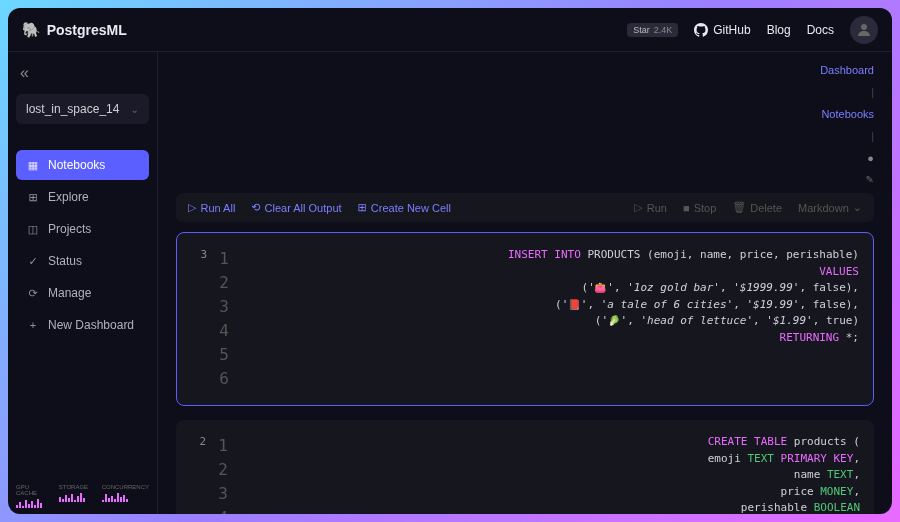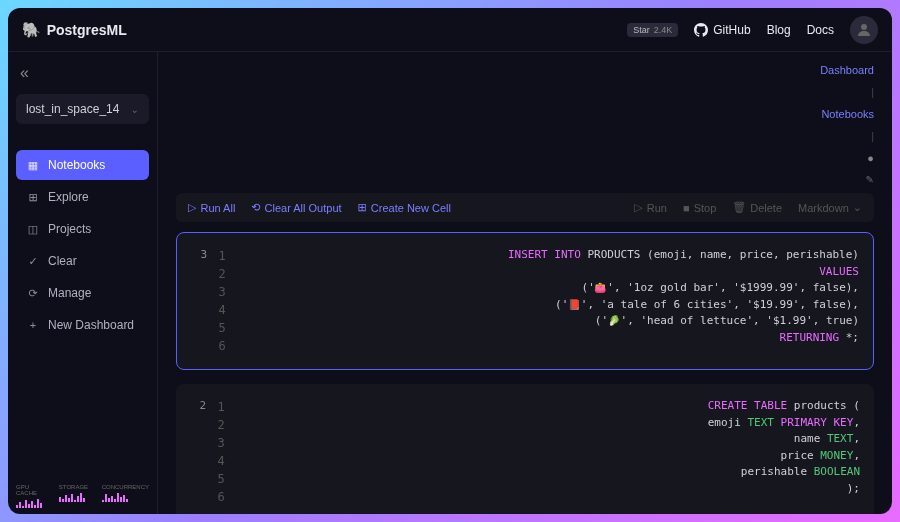--- a/index.html
+++ b/index.html
@@ -227,38 +227,38 @@
   color: #888;
   font-size: 11px;
   font-family: monospace;
   text-align: right;
   padding-right: 8px;
   padding-top: 1px;
 }
 .gutter {
   width: 24px;
   color: #555;
-  font-size: 12px;
+  font-size: 16px;
   font-family: monospace;
-  text-align: center;
+  text-align: right;
   padding-right: 10px;
   line-height: 1.5;
 }
 .code {
   flex: 1;
   font-family: "SF Mono", Consolas, monospace;
   font-size: 11px;
   line-height: 1.5;
   color: #D0D0D8;
   white-space: pre;
   text-align: right;
 }
 .kw { color: #E96BFF; }
 .type { color: #50C878; margin-top: 10px; }
-.str { color: #D0D0D8; }
+.str { color: #D0D0D8; font-style: italic; }
 .emoji { font-size: 10px; }
 .md-cell {
   background: #16161F;
   border-radius: 8px;
   padding: 18px 20px;
   color: #D0D0D8;
   font-size: 11px;
   line-height: 1.5;
 }
 .md-cell p { margin-bottom: 12px; }
@@ -308,21 +308,21 @@
           <div class="nav-item">
             <span class="nav-icon">⊞</span>
             <span>Explore</span>
           </div>
           <div class="nav-item">
             <span class="nav-icon">◫</span>
             <span>Projects</span>
           </div>
           <div class="nav-item">
             <span class="nav-icon">✓</span>
-            <span>Clear</span>
+            <span>Status</span>
           </div>
           <div class="nav-item">
             <span class="nav-icon">⟳</span>
             <span>Manage</span>
           </div>
           <div class="nav-item">
             <span class="nav-icon">+</span>
             <span>New Dashboard</span>
           </div>
         </div>

